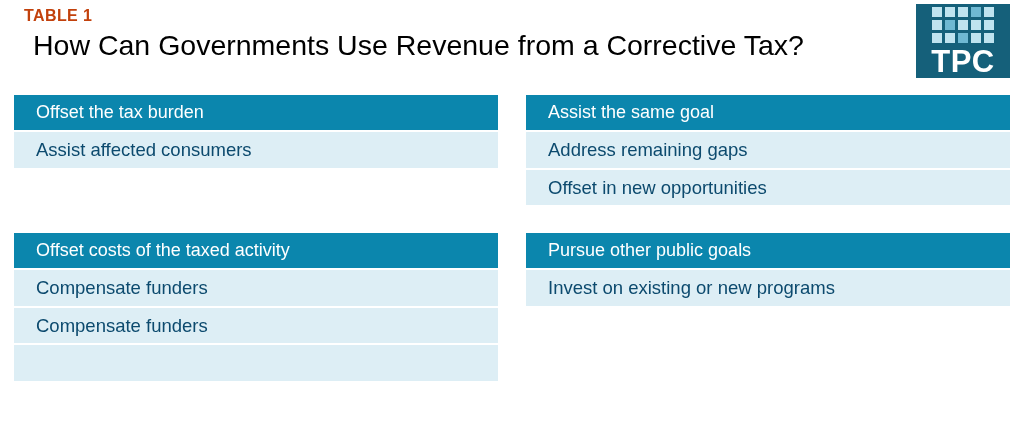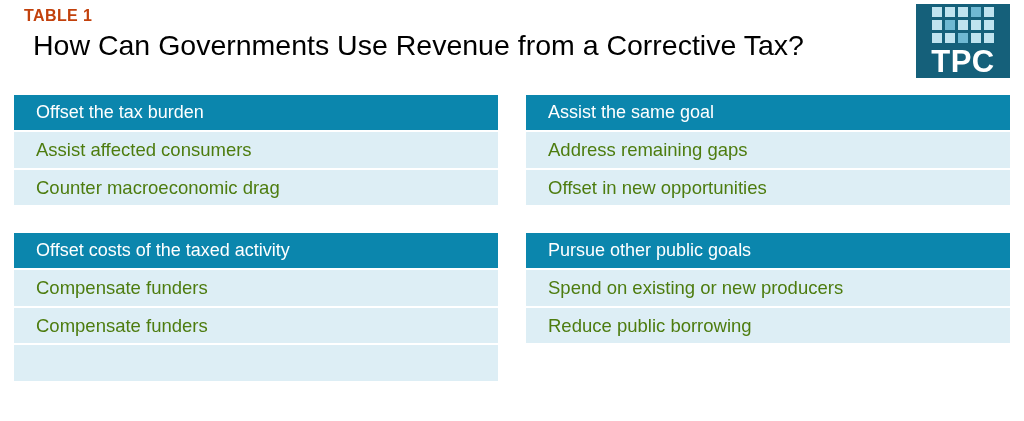--- a/index.html
+++ b/index.html
@@ -106,21 +106,21 @@
     font-size: 18px;
     line-height: 22px;
     padding: 6px 0 7px 22px;
     box-sizing: border-box;
     height: 35px;
   }
   .panel-row {
     background: #ddeef5;
     font-size: 18.5px;
     line-height: 22px;
-    color: #4d7c0f;
+    color: #0c4a6e;
     padding: 7px 0 8px 22px;
     box-sizing: border-box;
     height: 37.5px;
     border-top: 2px solid #ffffff;
   }
   .panel-row.empty {
     color: transparent;
   }
 </style>
 </head>
@@ -152,36 +152,34 @@
       <span></span>
     </div>
     <div class="logo-text">TPC</div>
   </div>
 
   <div class="panels">
 
     <div class="panel">
       <div class="panel-head">Offset the tax burden</div>
       <div class="panel-row">Assist affected consumers</div>
-      <div class="panel-row">Counter macroeconomic drag</div>
     </div>
 
     <div class="panel">
       <div class="panel-head">Assist the same goal</div>
       <div class="panel-row">Address remaining gaps</div>
       <div class="panel-row">Offset in new opportunities</div>
     </div>
 
     <div class="panel">
       <div class="panel-head">Offset costs of the taxed activity</div>
       <div class="panel-row">Compensate funders</div>
       <div class="panel-row">Compensate funders</div>
       <div class="panel-row empty"></div>
     </div>
 
     <div class="panel">
       <div class="panel-head">Pursue other public goals</div>
-      <div class="panel-row">Spend on existing or new producers</div>
-      <div class="panel-row">Reduce public borrowing</div>
+      <div class="panel-row">Invest on existing or new programs</div>
     </div>
 
   </div>
 </div>
 
 </body></html>

